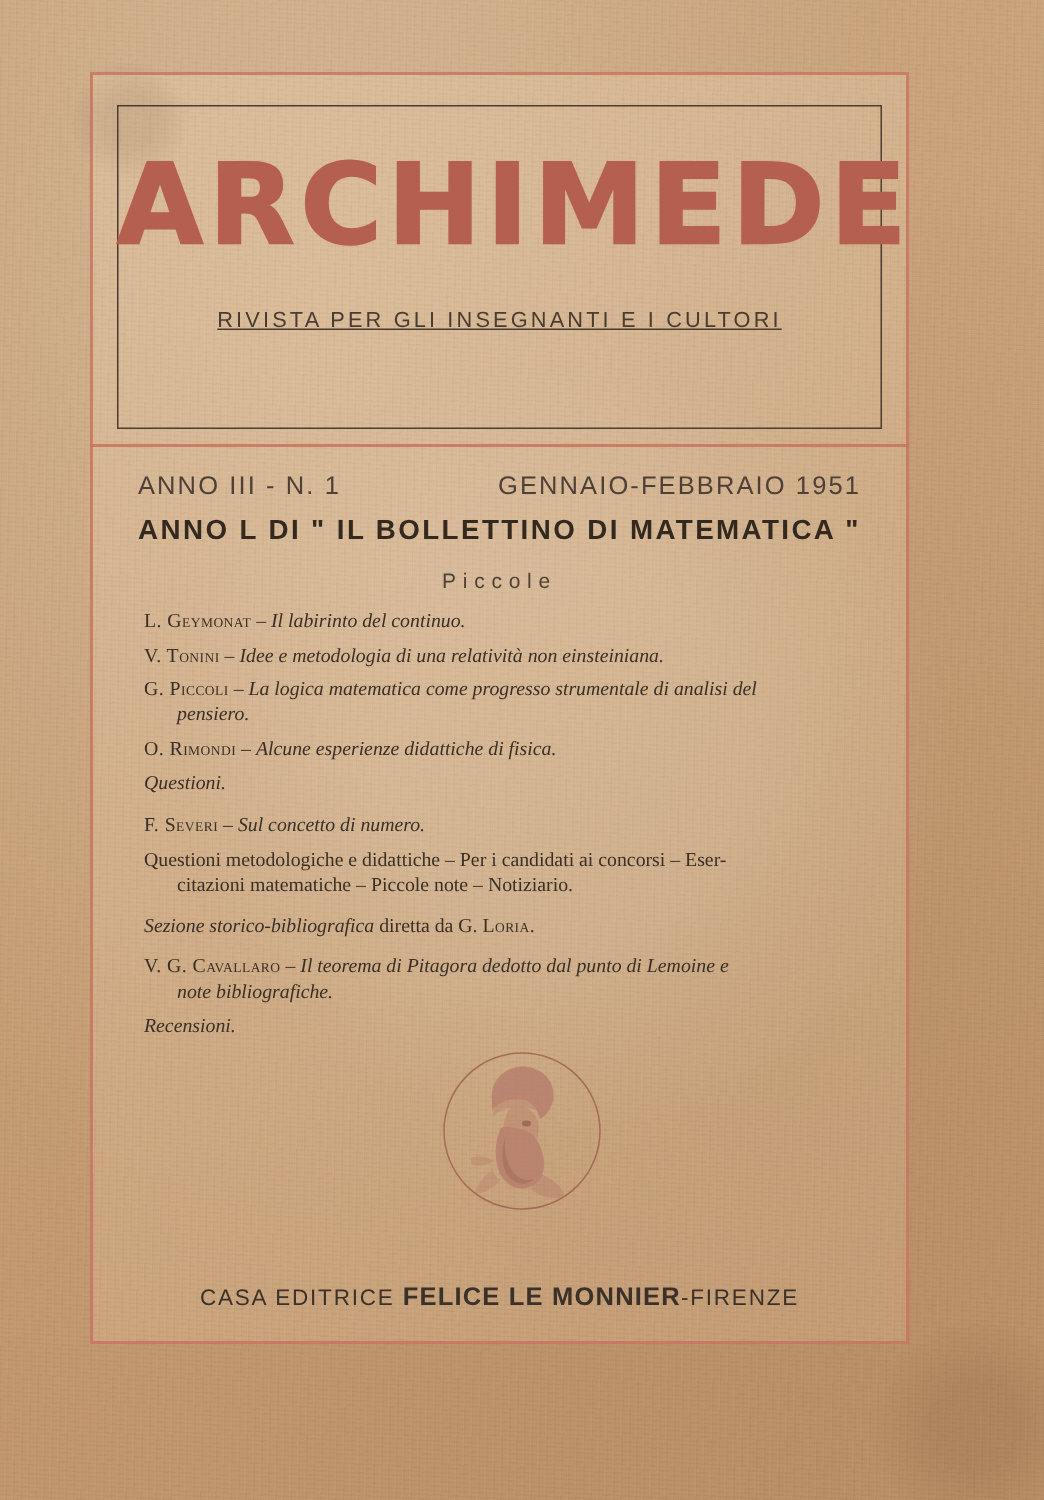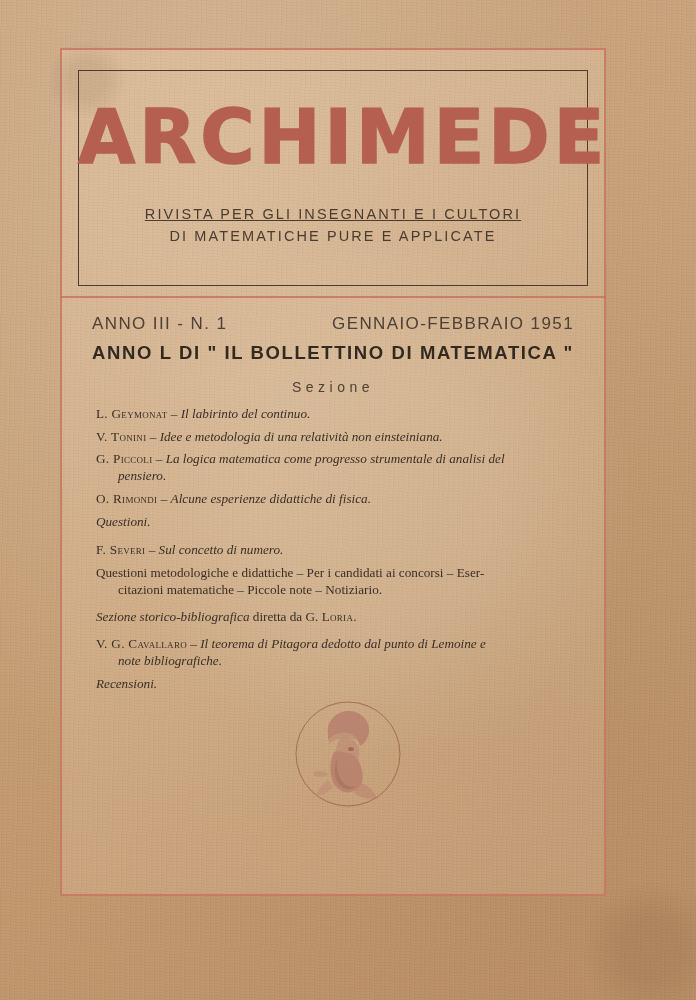--- a/index.html
+++ b/index.html
@@ -185,29 +185,28 @@
   <div class="inner-field"></div>
   <div class="grain"></div>
   <div class="stains"></div>
 
   <div class="frame"></div>
   <div class="frame-rule"></div>
   <div class="masthead-box"></div>
 
   <div class="title">ARCHIMEDE</div>
   <div class="subtitle sub1">RIVISTA  PER  GLI  INSEGNANTI  E  I  CULTORI</div>
-  <div class="subtitle sub2">DI  MATEMATICHE  PURE  E  APPLICATE</div>
 
   <div class="issue-row">
     <span>ANNO III - N. 1</span>
     <span>GENNAIO-FEBBRAIO 1951</span>
   </div>
 
   <div class="banner">ANNO L DI " IL BOLLETTINO DI MATEMATICA "</div>
-  <div class="sommario">Sezione</div>
+  <div class="sommario">Piccole</div>
 
   <div class="toc">
       <div class="toc-entry"><span class="sc">L. Geymonat</span><span> – </span><span class="it">Il labirinto del continuo.</span></div>
       <div class="toc-entry"><span class="sc">V. Tonini</span><span> – </span><span class="it">Idee e metodologia di una relatività non einsteiniana.</span></div>
       <div class="toc-entry"><span class="sc">G. Piccoli</span><span> – </span><span class="it">La logica matematica come progresso strumentale di analisi del</span><span class="cont it">pensiero.</span></div>
       <div class="toc-entry"><span class="sc">O. Rimondi</span><span> – </span><span class="it">Alcune esperienze didattiche di fisica.</span></div>
       <div class="toc-entry plain"><span class="it">Questioni.</span></div>
       <div class="toc-entry"><span class="sc">F. Severi</span><span> – </span><span class="it">Sul concetto di numero.</span></div>
       <div class="toc-entry spaced"><span>Questioni metodologiche e didattiche – Per i candidati ai concorsi – Eser-</span><span class="cont">citazioni matematiche – Piccole note – Notiziario.</span></div>
       <div class="toc-entry spaced"><span class="it">Sezione storico-bibliografica</span><span> diretta da G. </span><span class="sc">Loria</span><span>.</span></div>
@@ -239,13 +238,17 @@
                  C49 79 48 71 49 64 Z" opacity="0.45" fill="#8a5342"></path>
 
         <path d="M70 88 C78 90 86 96 89 104 C82 106 72 104 66 99 Z" opacity="0.6"></path>
         <path d="M40 86 C34 90 30 96 28 102 C34 102 41 98 45 93 Z" opacity="0.45"></path>
 
         <path d="M26 78 C31 76 37 77 41 80 C37 83 31 84 26 82 Z" opacity="0.5"></path>
       </g>
     </svg>
   </div>
 
+  <div class="imprint">
+    <span class="thin">CASA EDITRICE</span>
+    <span class="bold">FELICE LE MONNIER</span><span class="thin">-FIRENZE</span>
+  </div>
 </div>
 
 </body></html>

